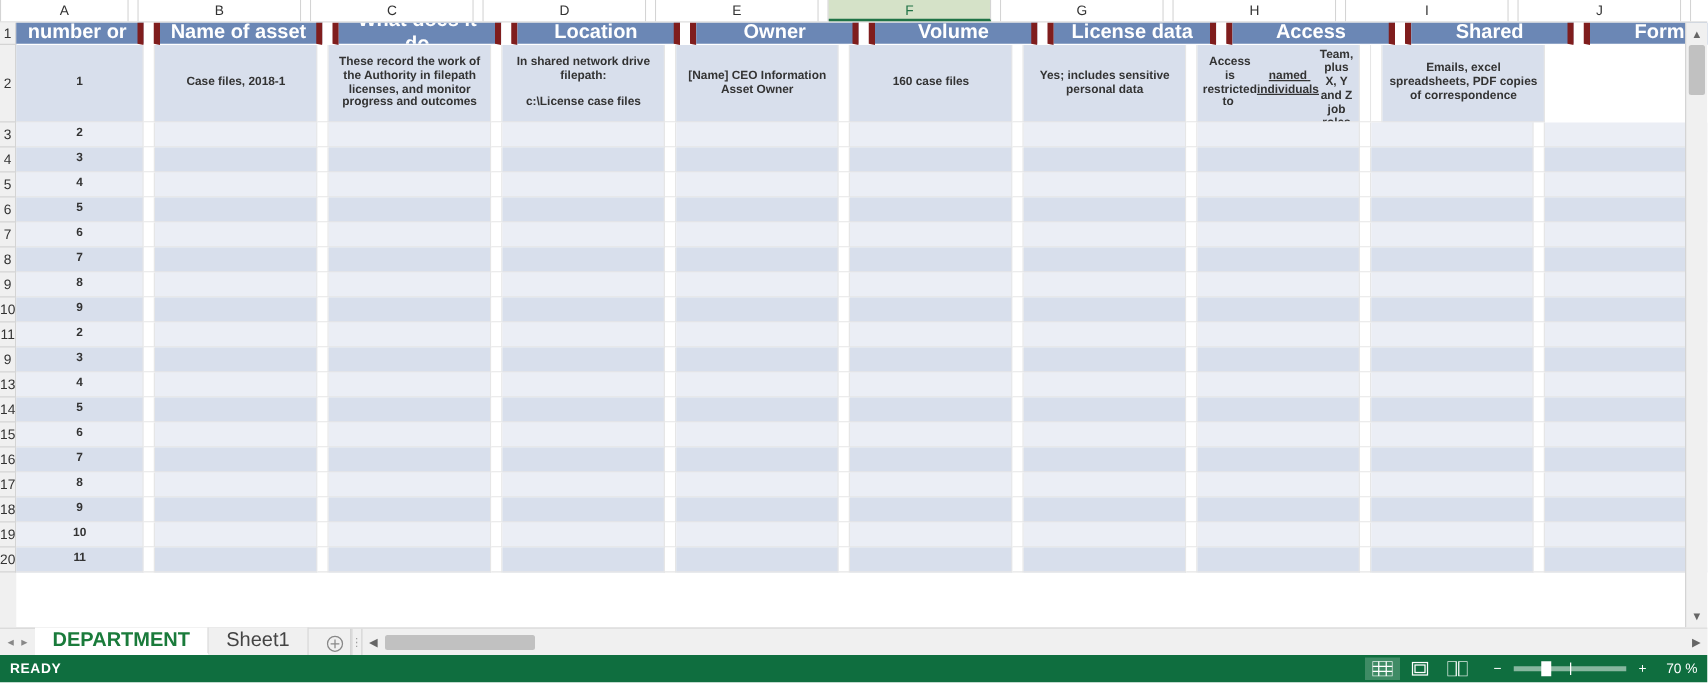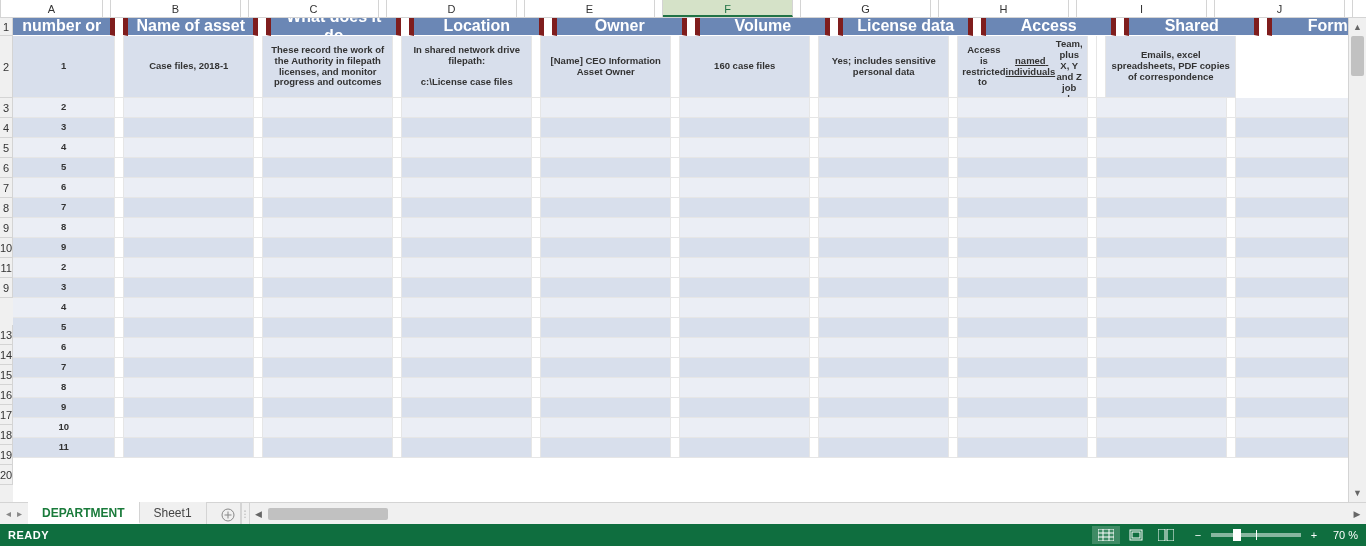--- a/index.html
+++ b/index.html
@@ -30,21 +30,21 @@
   .vscroll { position: absolute; right: 0; top: 0; bottom: 0; width: 18px; background: #f0f0f0; border-left: 1px solid #d4d4d4; display: flex; flex-direction: column; align-items: center; }
   .vscroll .arrow { width: 100%; height: 18px; display: flex; align-items: center; justify-content: center; color: #666; font-size: 9px; cursor: pointer; }
   .vscroll .track { flex: 1; width: 100%; position: relative; }
   .vscroll .thumb { position: absolute; left: 2px; right: 2px; top: 0; height: 40px; background: #c1c1c1; border-radius: 2px; }
 
   
   .hstrip { display: flex; height: 22px; border-top: 1px solid #d4d4d4; background: #f0f0f0; align-items: stretch; }
   .tabnav { display: flex; align-items: center; padding: 0 6px; gap: 6px; color: #888; }
   .tabnav span { cursor: pointer; font-size: 10px; }
   .tabs { display: flex; align-items: flex-end; background: #fff; }
-  .tab { padding: 0 14px; height: 22px; line-height: 22px; font-size: 12px; border-right: 1px solid #d4d4d4; cursor: pointer; background: #f0f0f0; color: #444; }
+  .tab { padding: 0 14px; height: 22px; line-height: 22px; font-size: 16px; border-right: 1px solid #d4d4d4; cursor: pointer; background: #f0f0f0; color: #444; }
   .tab.active { background: #fff; color: #1a7b3b; font-weight: 700; border-bottom: 2px solid #fff; }
   .tab.add { background: #f0f0f0; color: #888; width: 34px; text-align: center; font-size: 14px; }
   .tab.add svg { vertical-align: middle; }
   .hscroll { flex: 1; display: flex; align-items: center; background: #f0f0f0; border-left: 1px solid #d4d4d4; }
   .hscroll .splitter { width: 8px; height: 100%; border-right: 1px solid #d4d4d4; display:flex; align-items:center; justify-content:center; color:#999; font-size:9px; }
   .hscroll .arrow { width: 18px; height: 100%; display:flex; align-items:center; justify-content:center; color:#666; font-size:9px; cursor:pointer; }
   .hscroll .track { flex: 1; height: 14px; background: #f0f0f0; position: relative; }
   .hscroll .thumb { position: absolute; left: 0; width: 120px; top: 1px; bottom: 1px; background: #c1c1c1; border-radius: 2px; }
 
   
@@ -114,21 +114,21 @@
           <div class="row-header" style="height: 20px;">3</div>
           <div class="row-header" style="height: 20px;">4</div>
           <div class="row-header" style="height: 20px;">5</div>
           <div class="row-header" style="height: 20px;">6</div>
           <div class="row-header" style="height: 20px;">7</div>
           <div class="row-header" style="height: 20px;">8</div>
           <div class="row-header" style="height: 20px;">9</div>
           <div class="row-header" style="height: 20px;">10</div>
           <div class="row-header" style="height: 20px;">11</div>
           <div class="row-header" style="height: 20px;">9</div>
-          <div class="row-header" style="height: 20px; margin-top: 27px;">13</div>
+          <div class="row-header" style="height: 20px;">13</div>
           <div class="row-header" style="height: 20px;">14</div>
           <div class="row-header" style="height: 20px;">15</div>
           <div class="row-header" style="height: 20px;">16</div>
           <div class="row-header" style="height: 20px;">17</div>
           <div class="row-header" style="height: 20px;">18</div>
           <div class="row-header" style="height: 20px;">19</div>
           <div class="row-header" style="height: 20px;">20</div>
         </div>
       <div class="cells" id="cells">
           <div class="row thead" style="height: 18px;">

